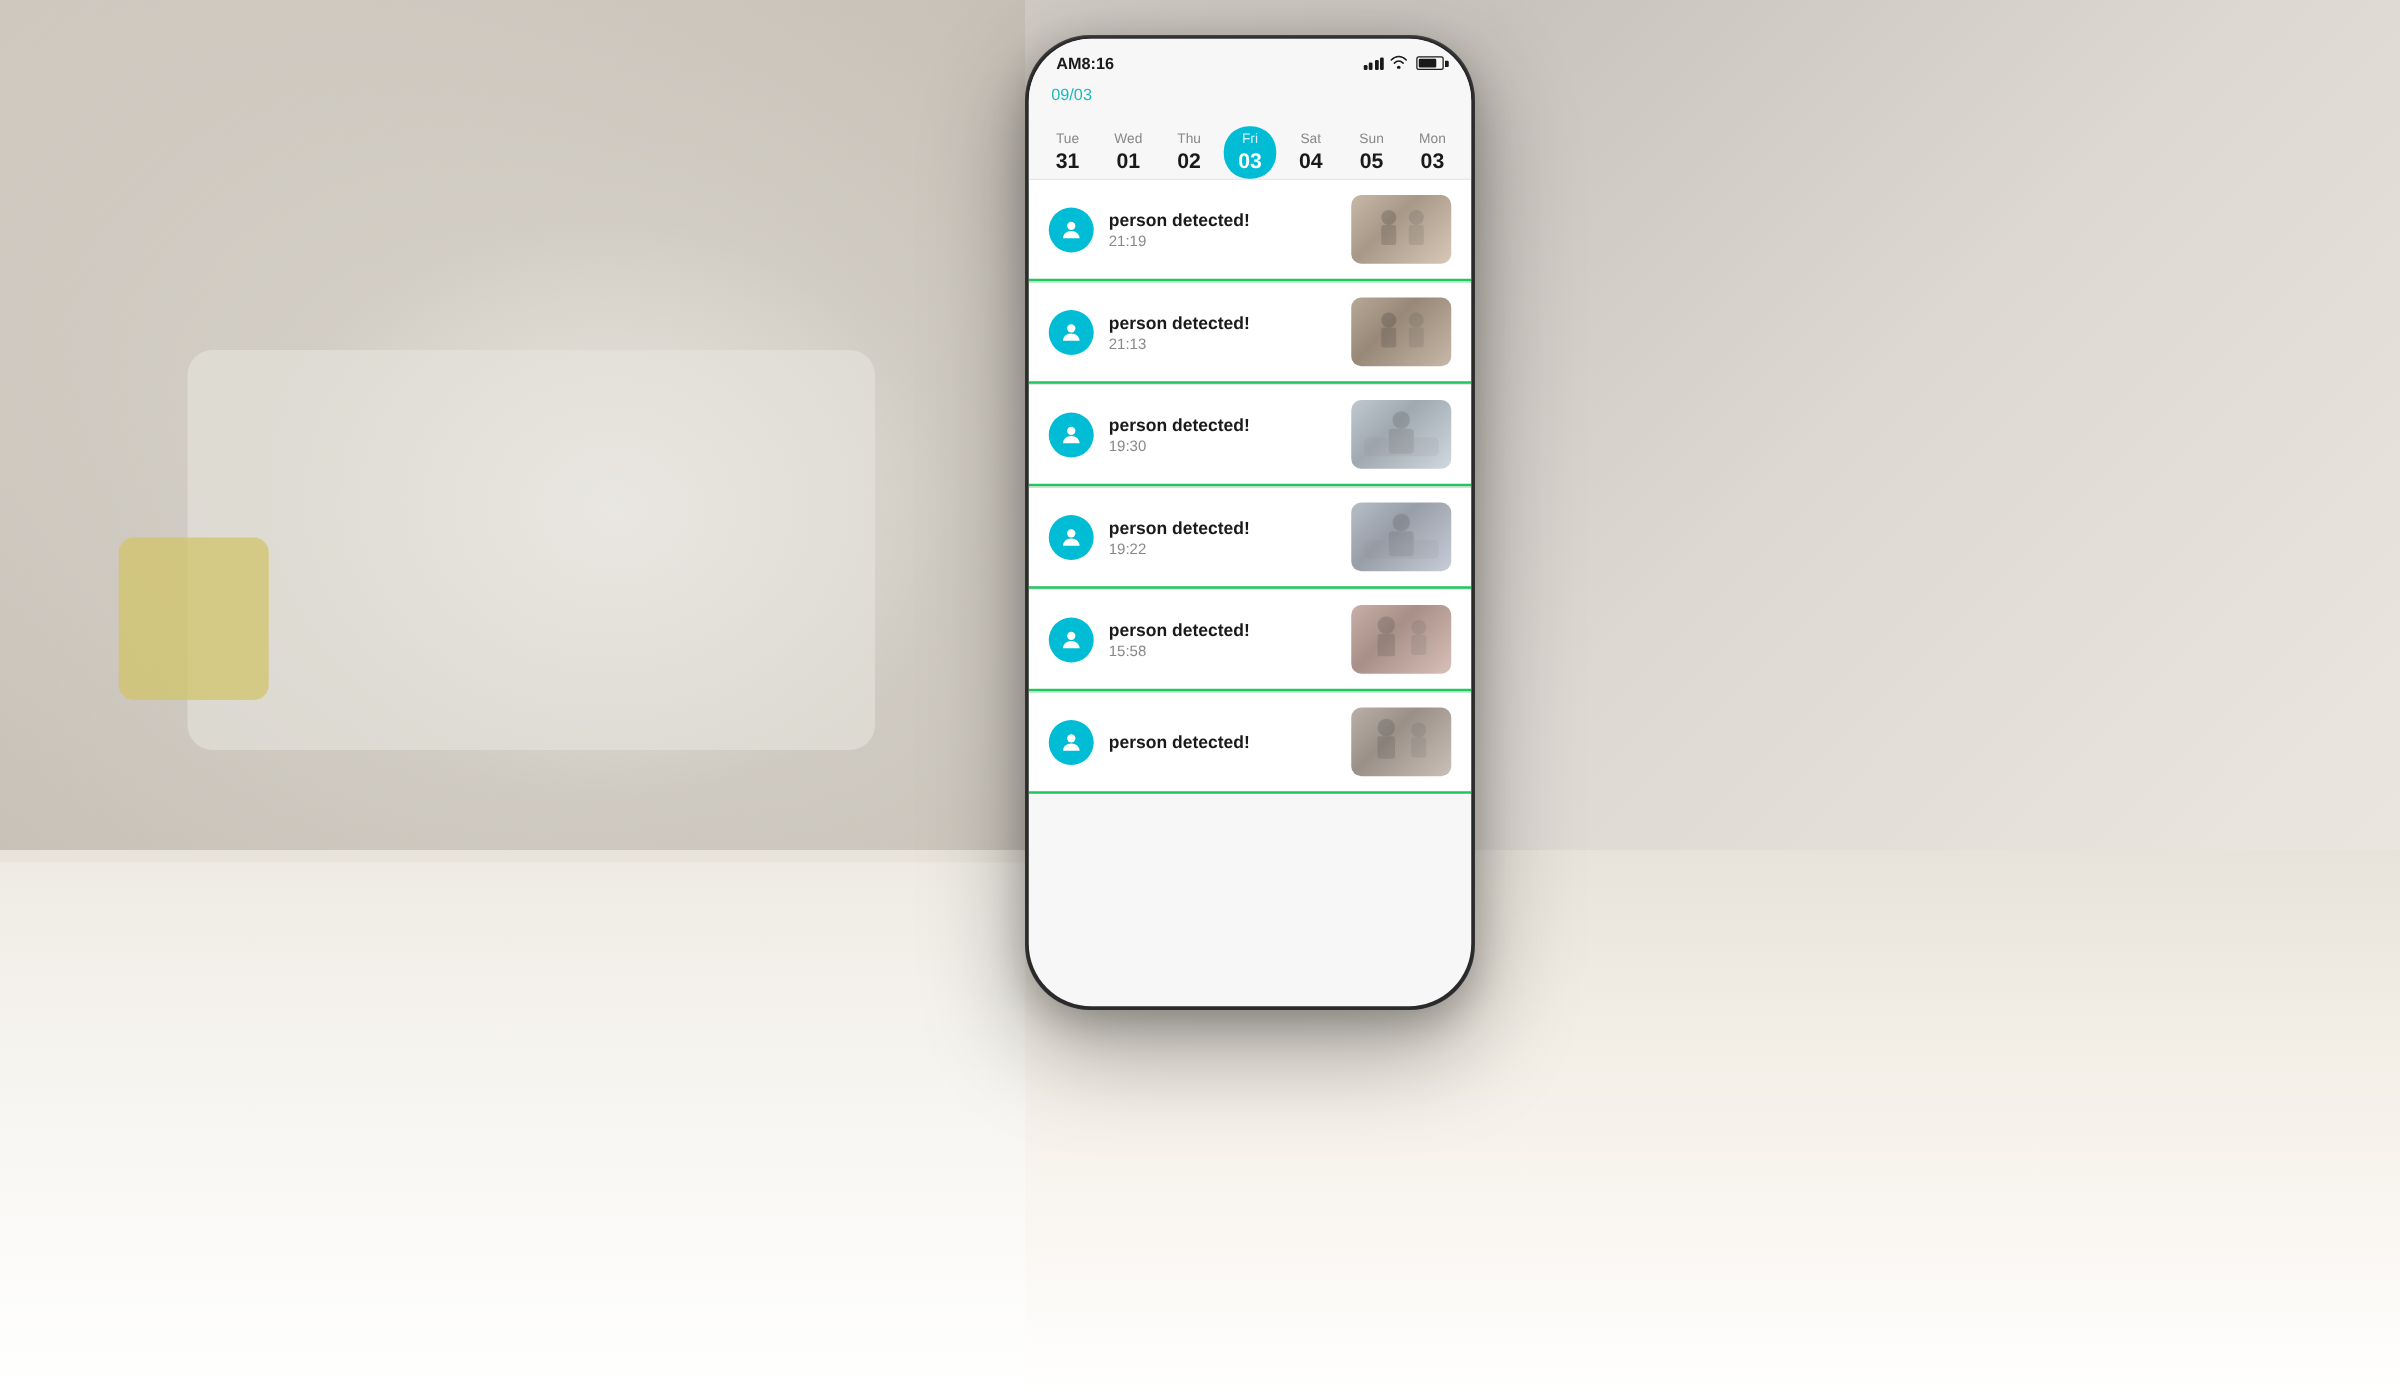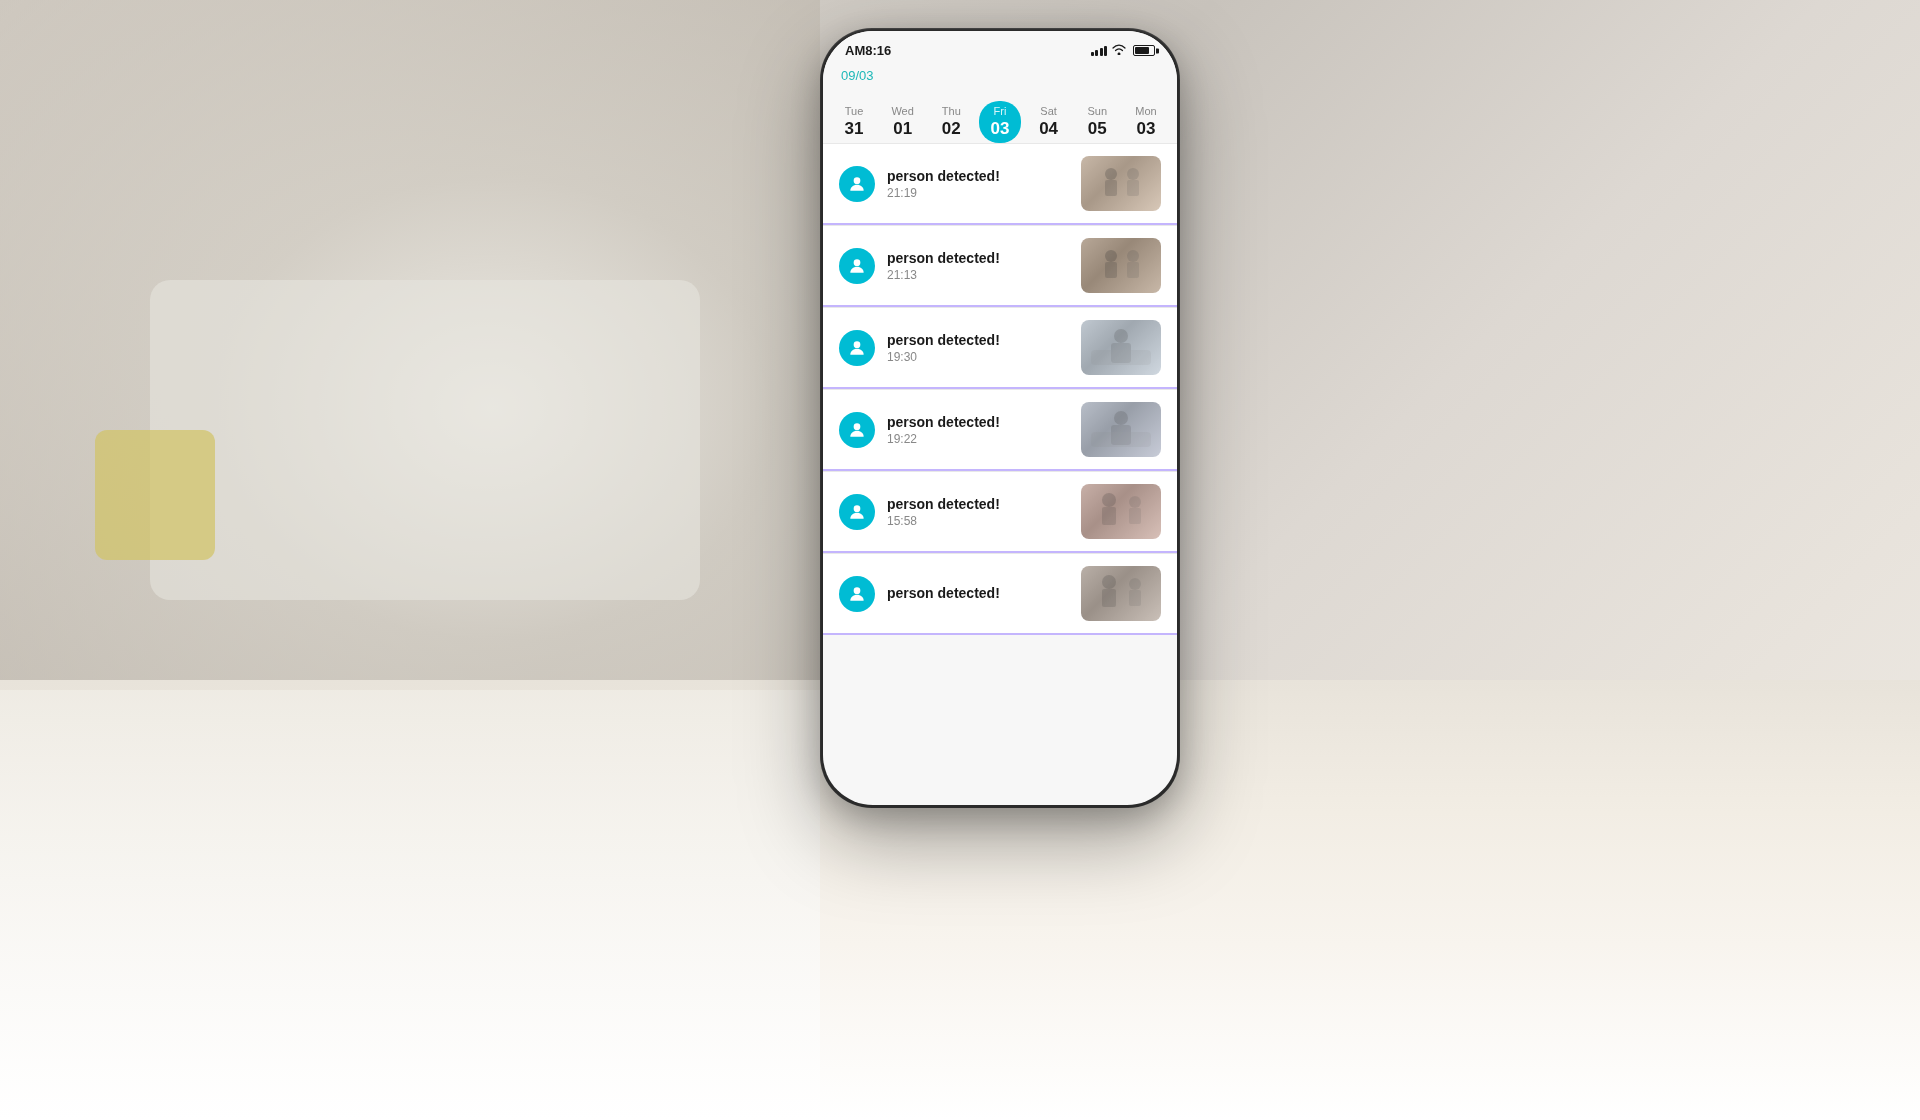--- a/index.html
+++ b/index.html
@@ -268,21 +268,21 @@
 
     
     .divider {
       height: 1px;
       background: #e8e8e8;
       margin: 0 0;
     }
 
     
     .events-list {
-      background: #c4b5fd;
+      background: #22c55e;
       overflow: hidden;
     }
 
     .event-item {
       display: flex;
       align-items: center;
       padding: 12px 16px;
       gap: 12px;
       background: #ffffff;
       margin-bottom: 2px;

